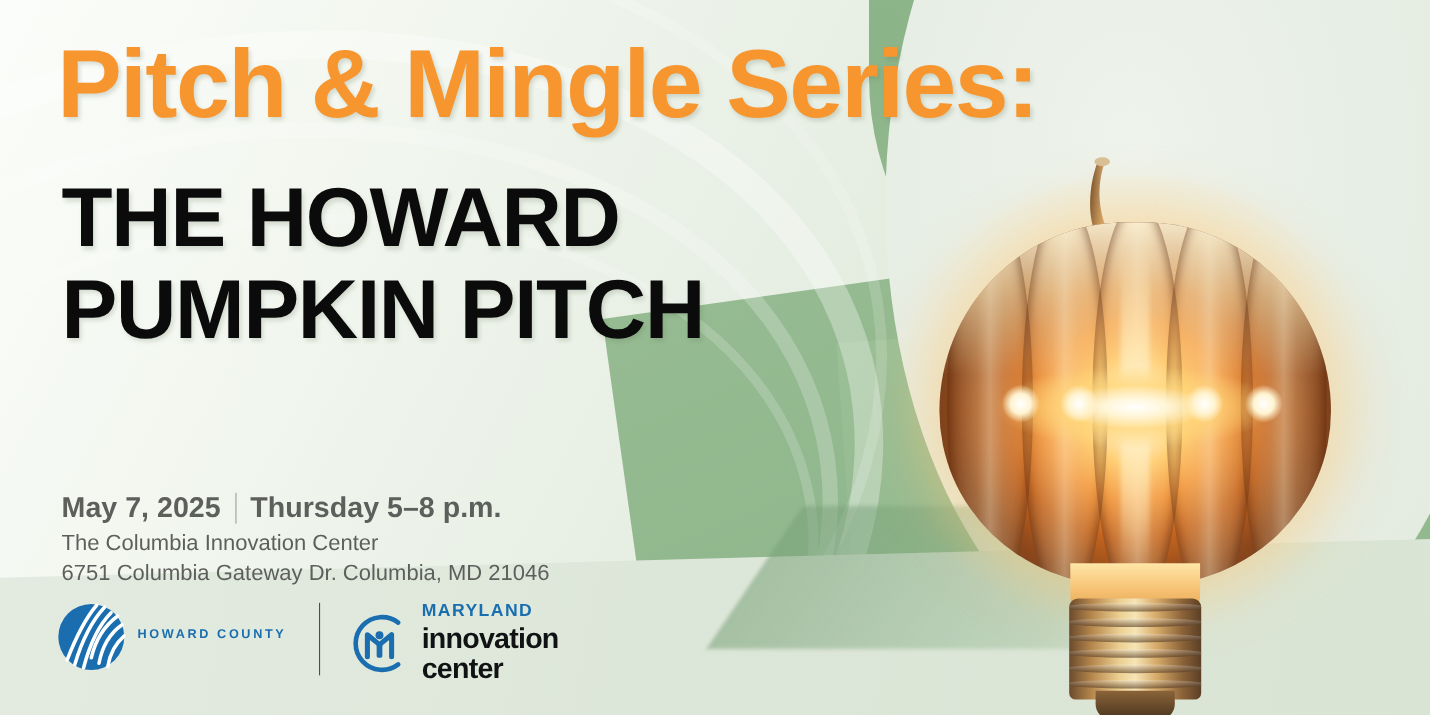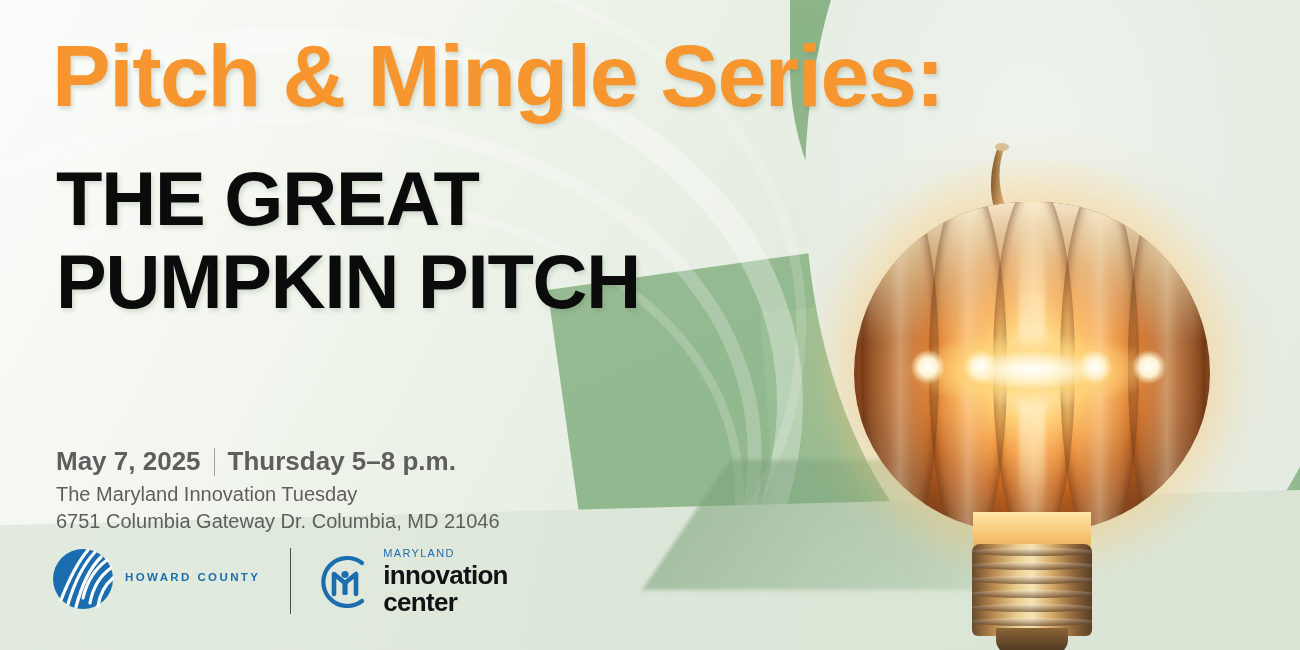--- a/index.html
+++ b/index.html
@@ -145,21 +145,21 @@
   .logo-divider {
     width: 1px; height: 66px;
     background: #4b4f4b;
     margin: 0 26px 0 30px;
   }
 
   .logo-mic { display: flex; align-items: center; gap: 10px; }
   .mic-mark { width: 56px; height: 56px; flex: 0 0 auto; }
   .mic-text { line-height: 1; }
   .mic-top {
-    font-size: 11px; font-weight: 400; letter-spacing: 1.3px;
+    font-size: 16px; font-weight: 700; letter-spacing: 1.3px;
     color: #1a6eb0; margin-bottom: 3px;
   }
   .mic-big {
     font-size: 26px; font-weight: 700; letter-spacing: -0.7px;
     color: #101214; line-height: 1.04;
   }
   .mic-big span { display: block; }
 
   
   .bulb-wrap {
@@ -331,32 +331,32 @@
       <div class="thread" style="top:74px"></div>
     </div>
     <div class="tip"></div>
   </div>
 
   <div class="content">
 
     <div class="title-series">Pitch &amp; Mingle Series:</div>
 
     <div class="title-main">
-      <span>THE GREAT</span>
+      <span>THE HOWARD</span>
       <span>PUMPKIN PITCH</span>
     </div>
 
     <div class="date-line">
       <span>May 7, 2025</span>
       <span class="date-sep"></span>
       <span>Thursday 5–8 p.m.</span>
     </div>
 
     <div class="venue">
-      <span>The Maryland Innovation Tuesday</span>
+      <span>The Columbia Innovation Center</span>
       <span>6751 Columbia Gateway Dr. Columbia, MD 21046</span>
     </div>
 
     <div class="logo-row">
 
       <div class="logo-hceda">
         <svg class="hceda-mark" viewBox="0 0 62 62">
           <circle cx="31" cy="31" r="30" fill="#1a6eb0"></circle>
           <g fill="none" stroke="#ffffff" stroke-width="3.2" stroke-linecap="round">
             <path d="M9 52 C16 34 24 16 36 2"></path>

